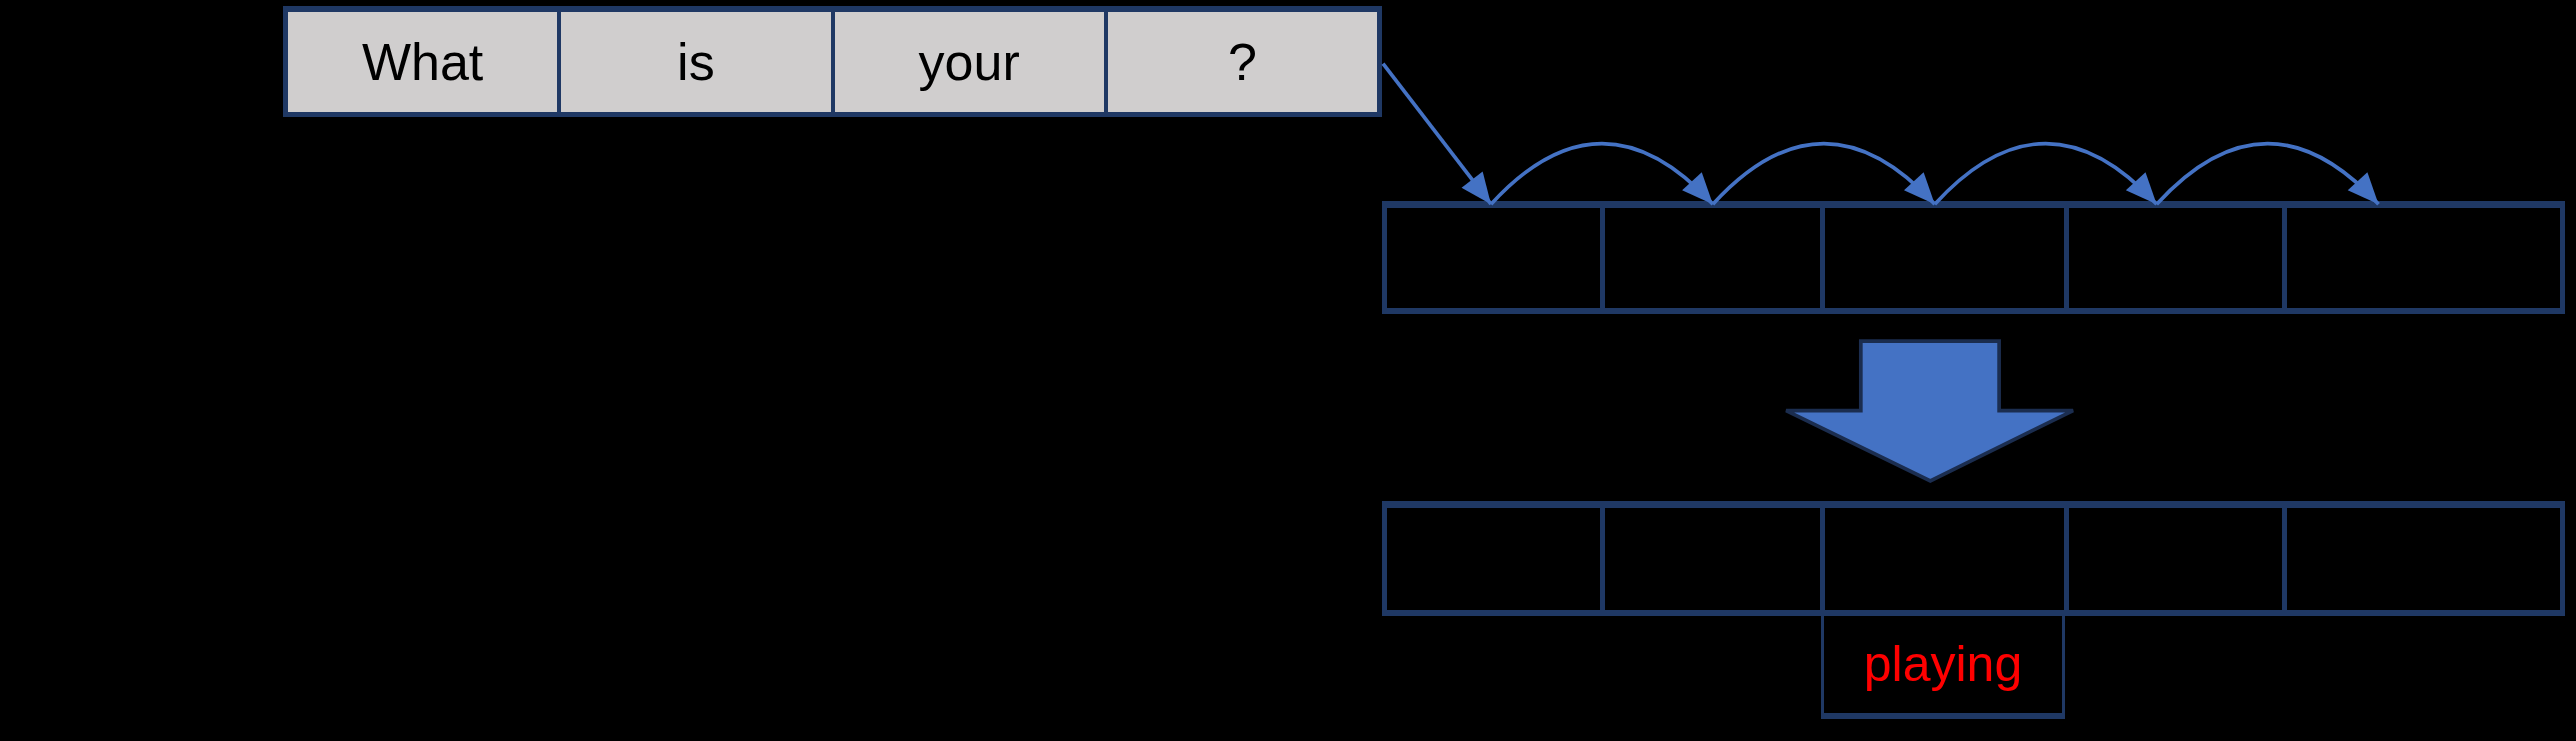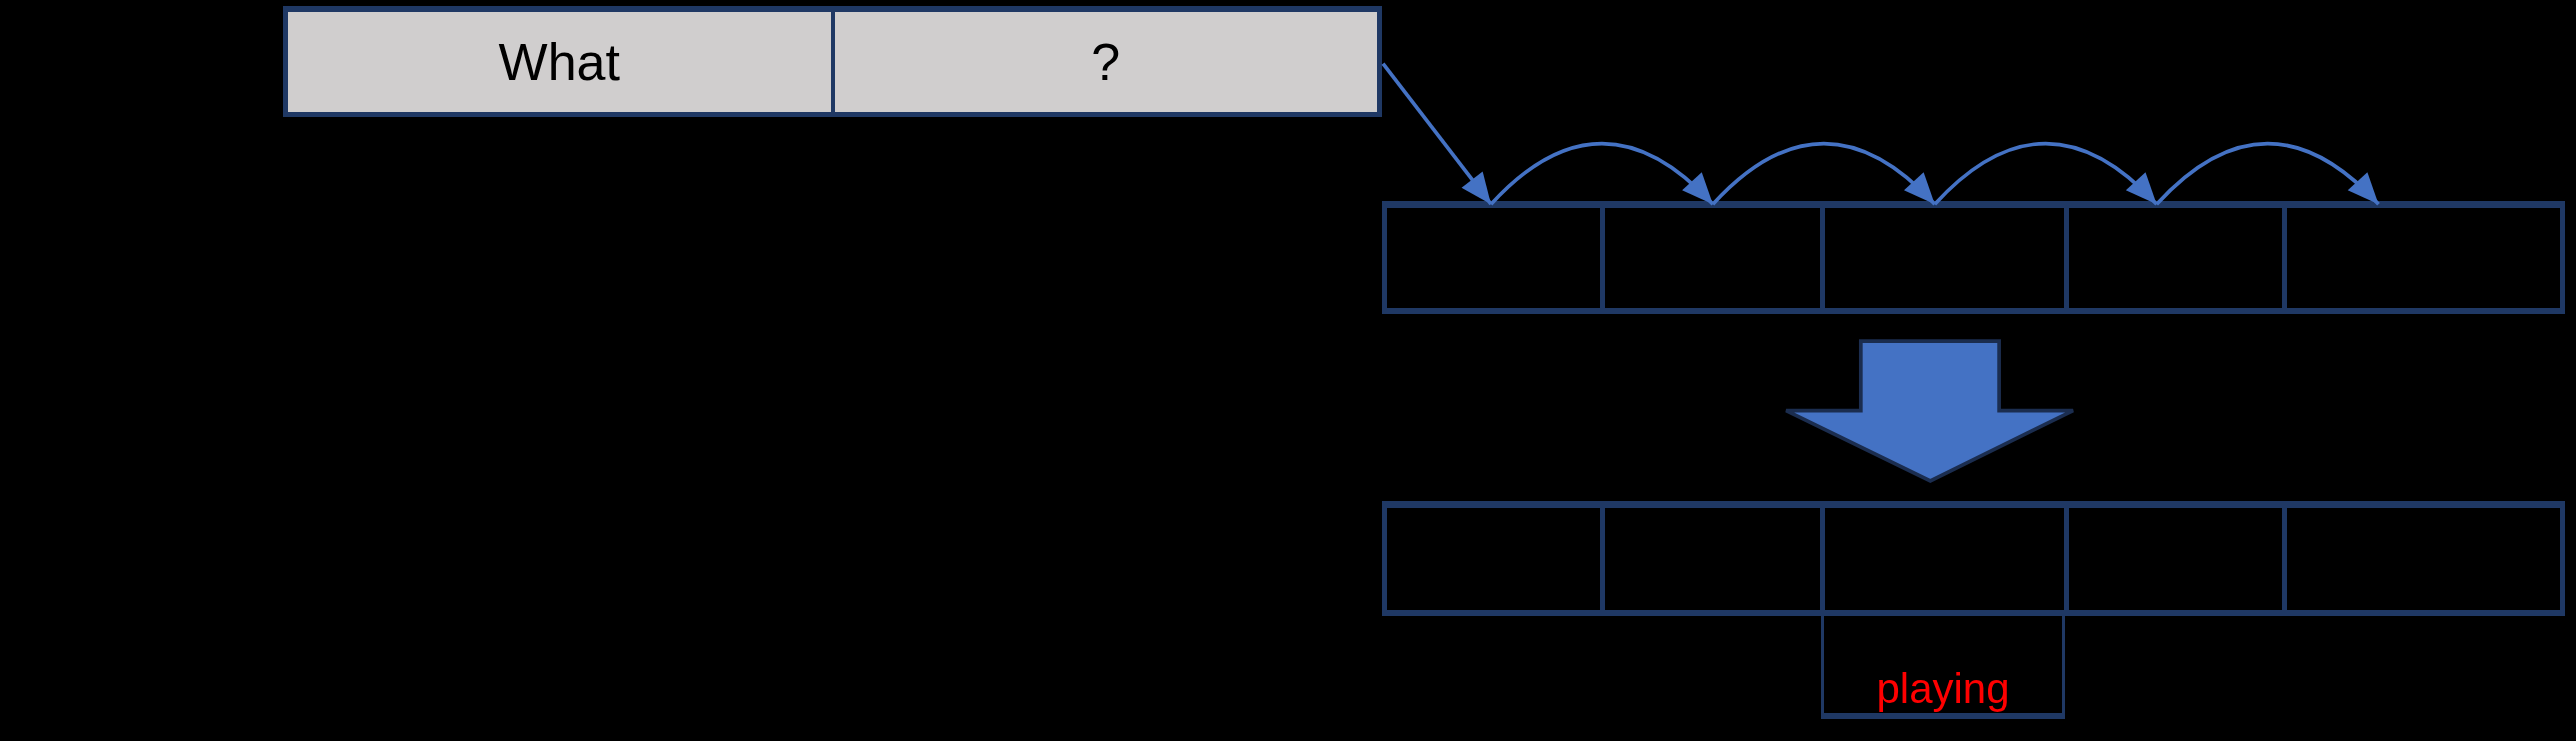--- a/index.html
+++ b/index.html
@@ -72,23 +72,23 @@
     position: absolute;
     left: 1821px;
     top: 615px;
     width: 244px;
     height: 104px;
     box-sizing: border-box;
     border-left: 3.7px solid #1f3864;
     border-right: 3.7px solid #1f3864;
     border-bottom: 6.7px solid #1f3864;
     display: flex;
-    align-items: flex-end;
+    align-items: center;
     justify-content: center;
-    font-size: 42px;
+    font-size: 50px;
     color: #ff0000;
     background: transparent;
   }
   
   .arrow-layer {
     position: absolute;
     left: 0;
     top: 0;
     width: 2576px;
     height: 742px;
@@ -96,20 +96,26 @@
   }
 </style>
 </head>
 <body>
 
 <div id="canvas">
 
   <div class="q-table">
     <div class="q-cell">
         <span>What</span>
+      </div>
+    <div class="q-cell">
+        <span>is</span>
+      </div>
+    <div class="q-cell">
+        <span>your</span>
       </div>
     <div class="q-cell">
         <span>?</span>
       </div>
   </div>
 
   <div class="seq-table seq-top">
     <div class="s-cell s-c1"></div>
     <div class="s-cell s-c2"></div>
     <div class="s-cell s-c3"></div>

